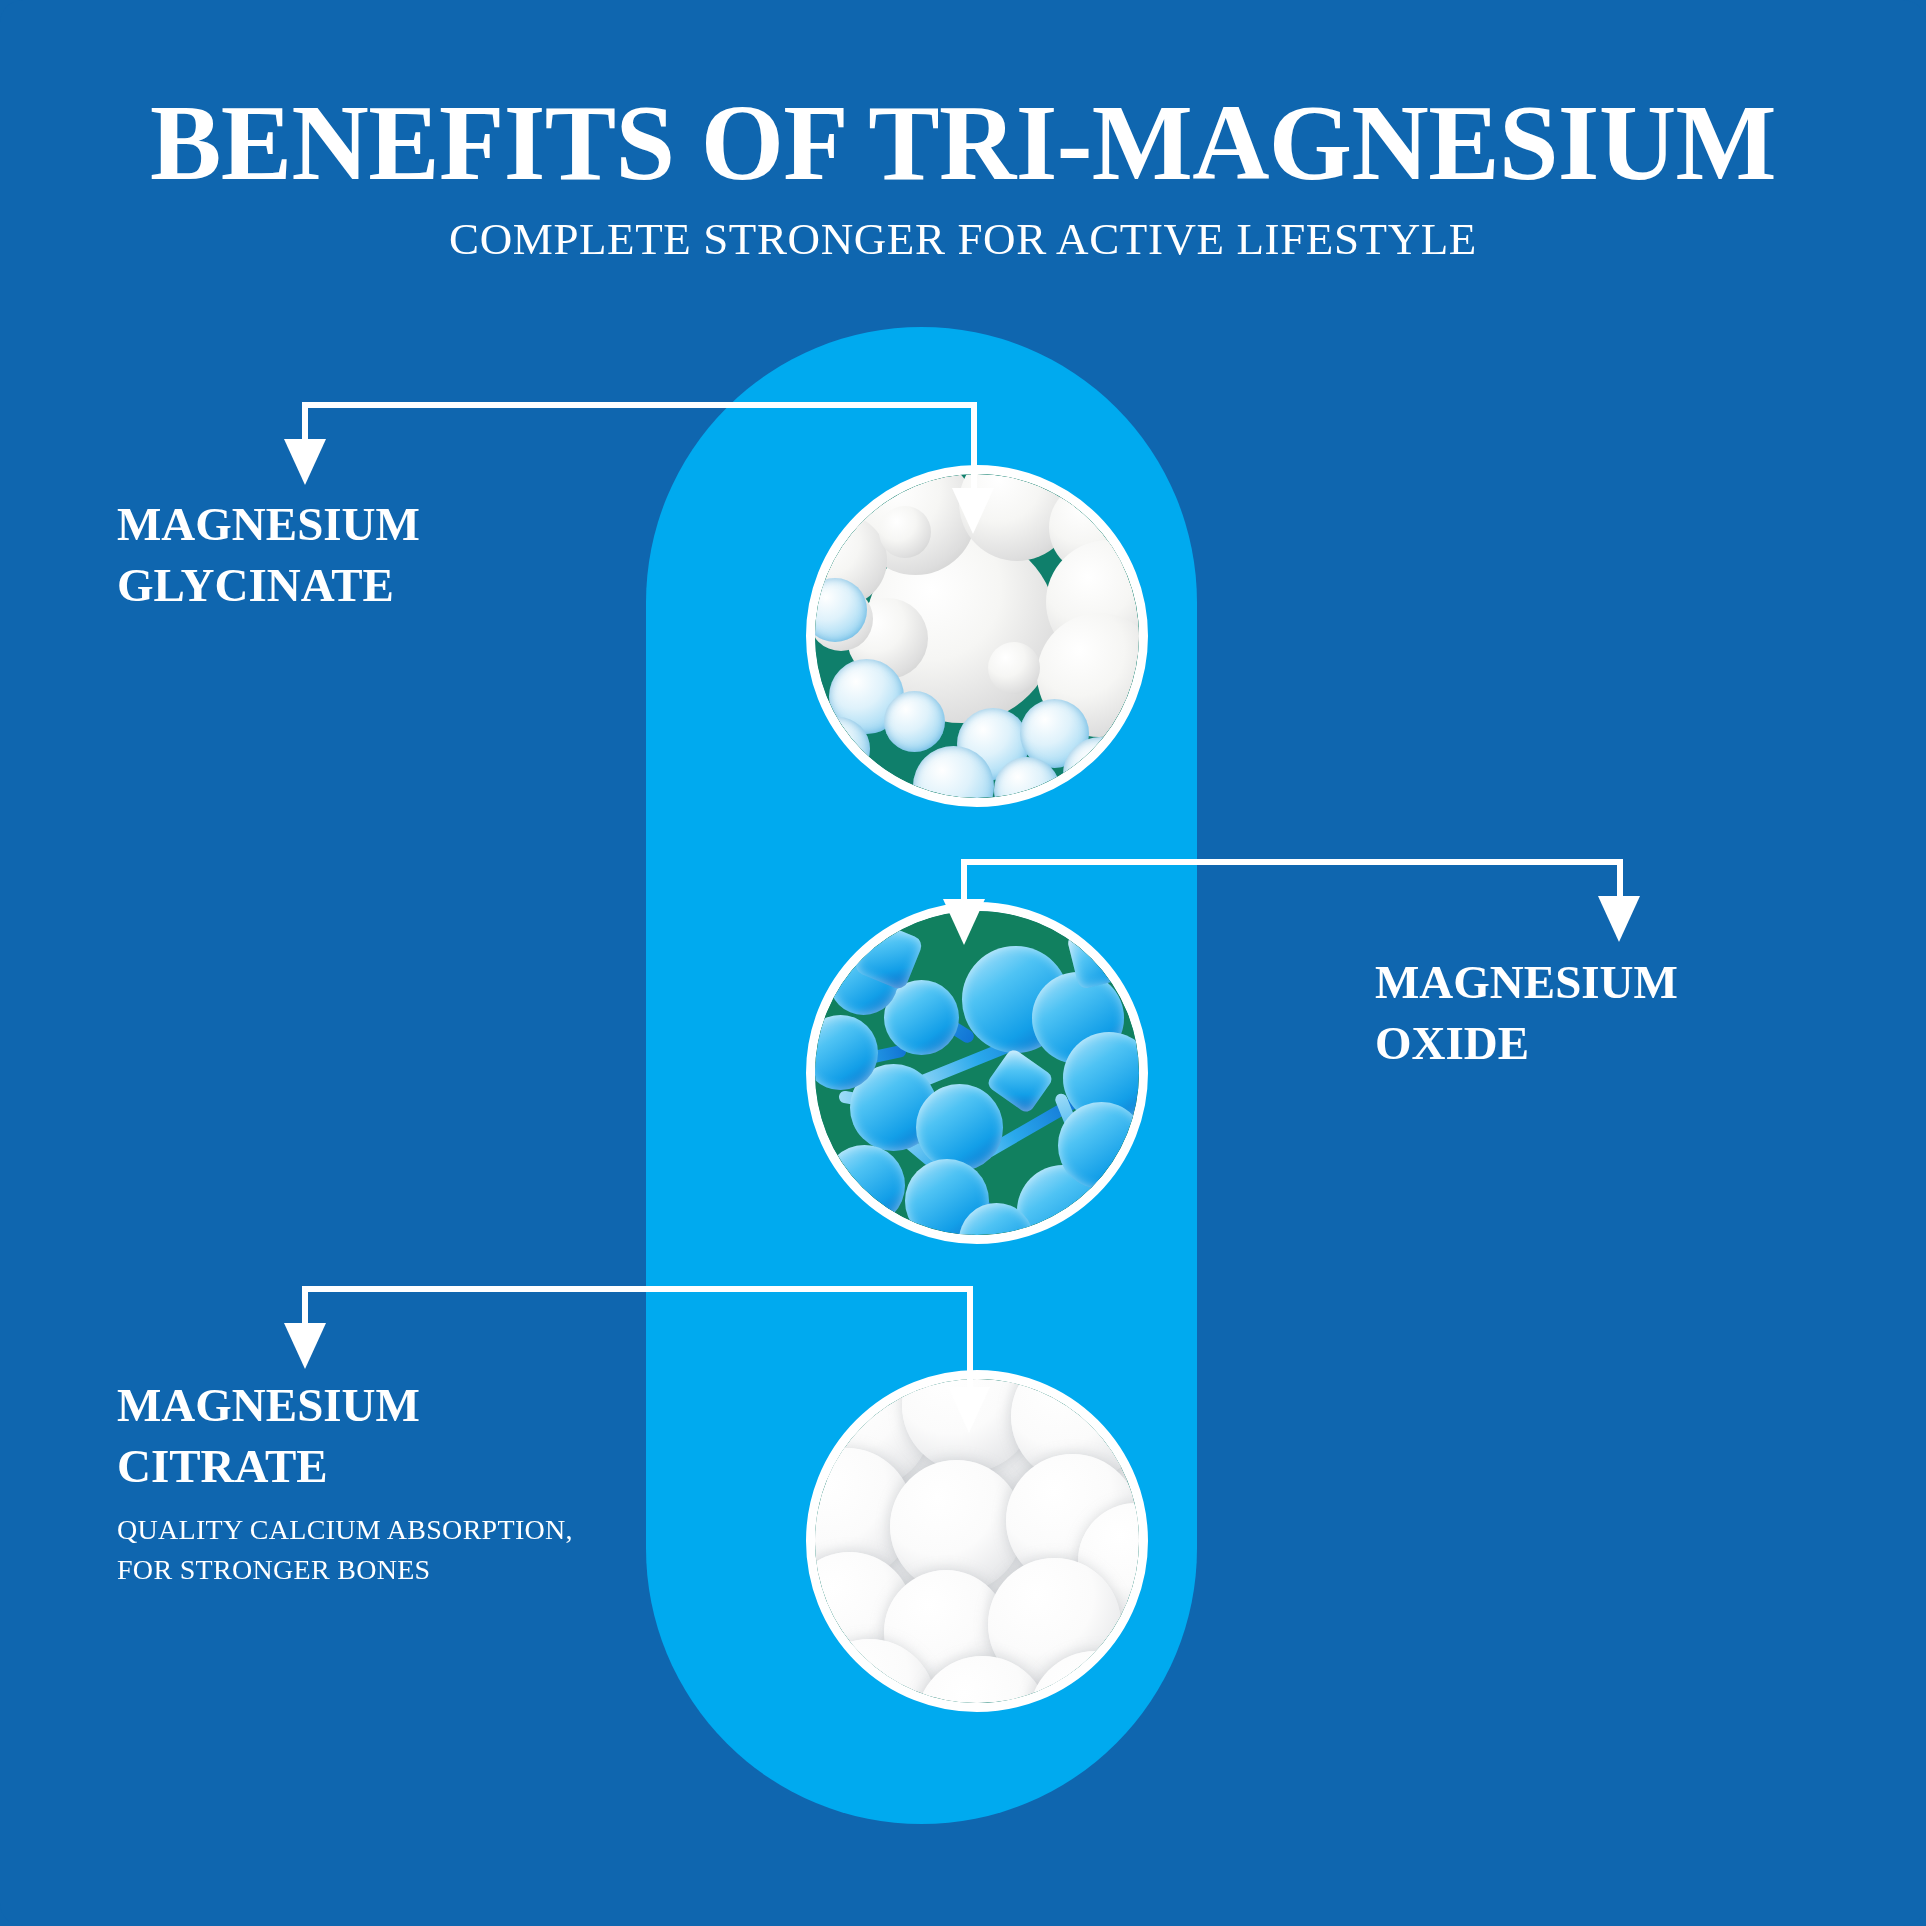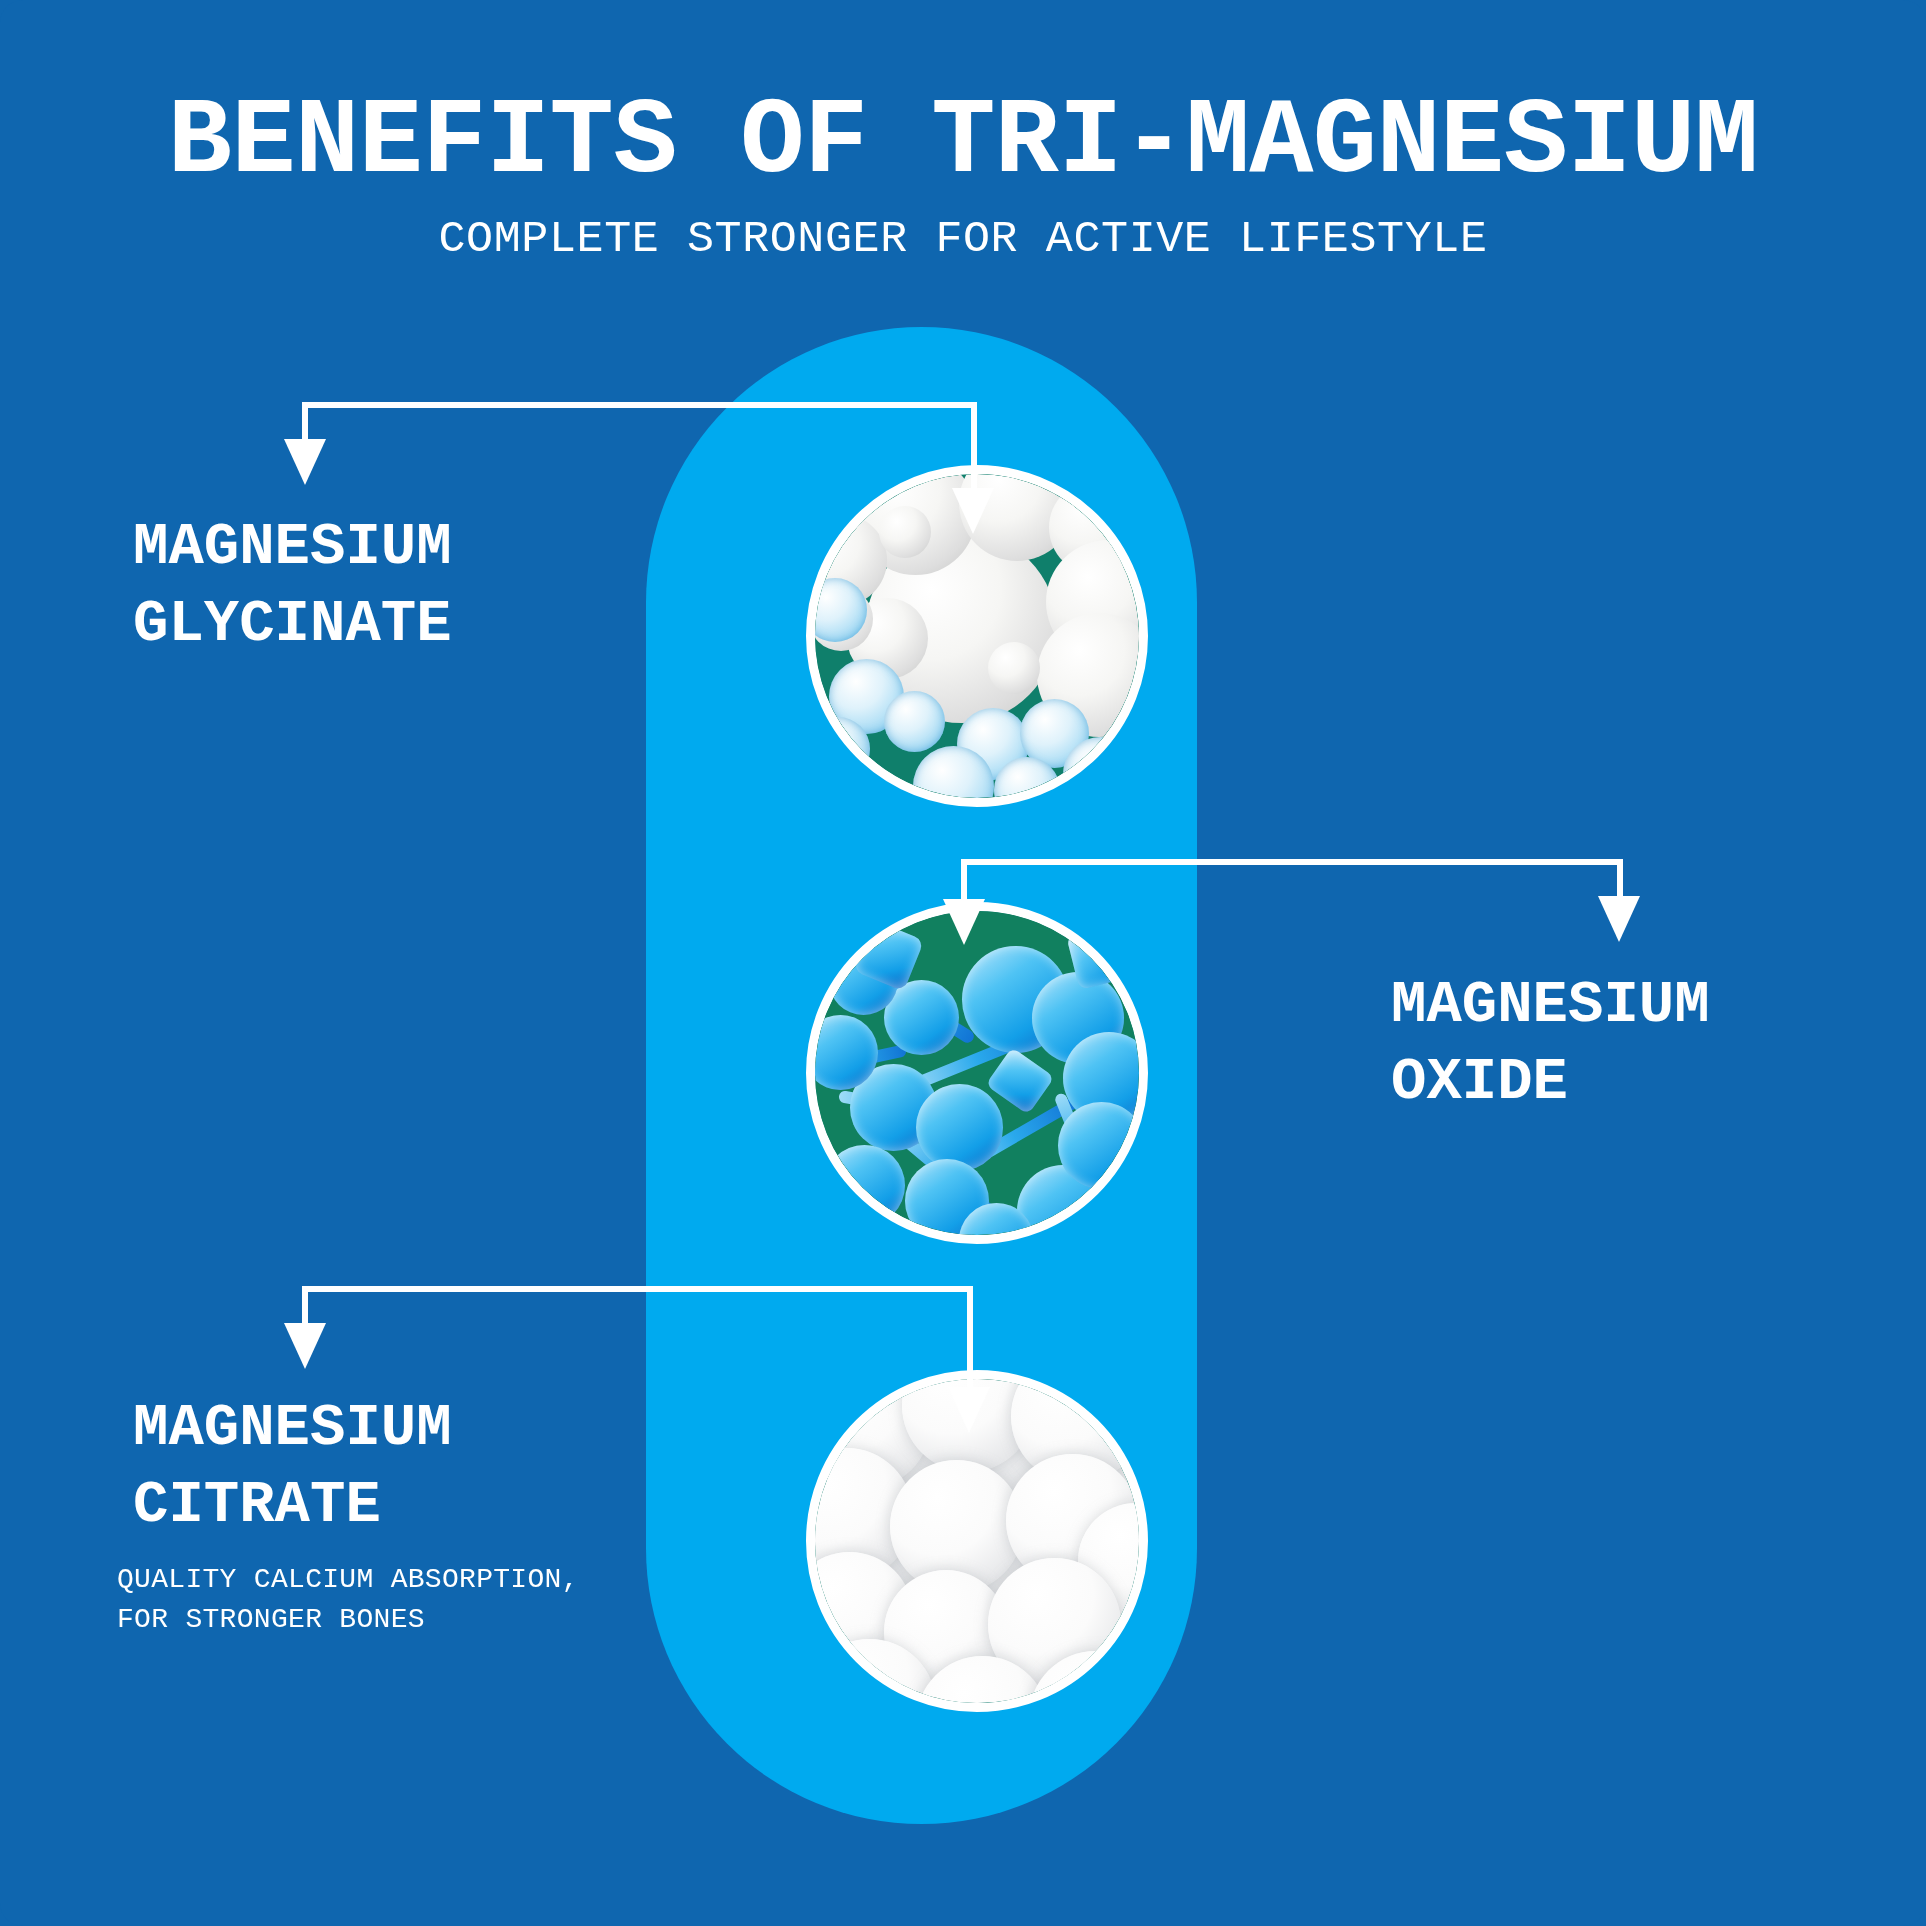--- a/index.html
+++ b/index.html
@@ -6,21 +6,21 @@
     margin: 0;
     padding: 0;
     background: #0f66af;
   }
   #root {
     position: relative;
     width: 1926px;
     height: 1926px;
     background: #0f66af;
     overflow: hidden;
-    font-family: Liberation Mono, monospace;
+    font-family: Liberation Serif, serif;
     border-radius: 23px;
     -webkit-font-smoothing: antialiased;
   }
 
   
   .title {
     position: absolute;
     left: 0;
     top: 87px;
     width: 1926px;
@@ -141,25 +141,25 @@
     width: 0; height: 0;
     border-left: 21.4px solid transparent;
     border-right: 21.4px solid transparent;
     border-top: 46px solid #ffffff;
   }
 
   
   .label-block { position: absolute; }
   .label-title {
     color: #ffffff;
-    font-size: 59px;
+    font-size: 47px;
     font-weight: 700;
     line-height: 1.30;
     letter-spacing: 0px;
-    margin: 16px;
+    margin: 0;
     white-space: pre-line;
   }
   .label-desc {
     color: #ffffff;
     font-size: 28px;
     font-weight: 400;
     line-height: 1.42;
     letter-spacing: 0.3px;
     margin: 12.7px 0 0 0;
     white-space: pre-line;

